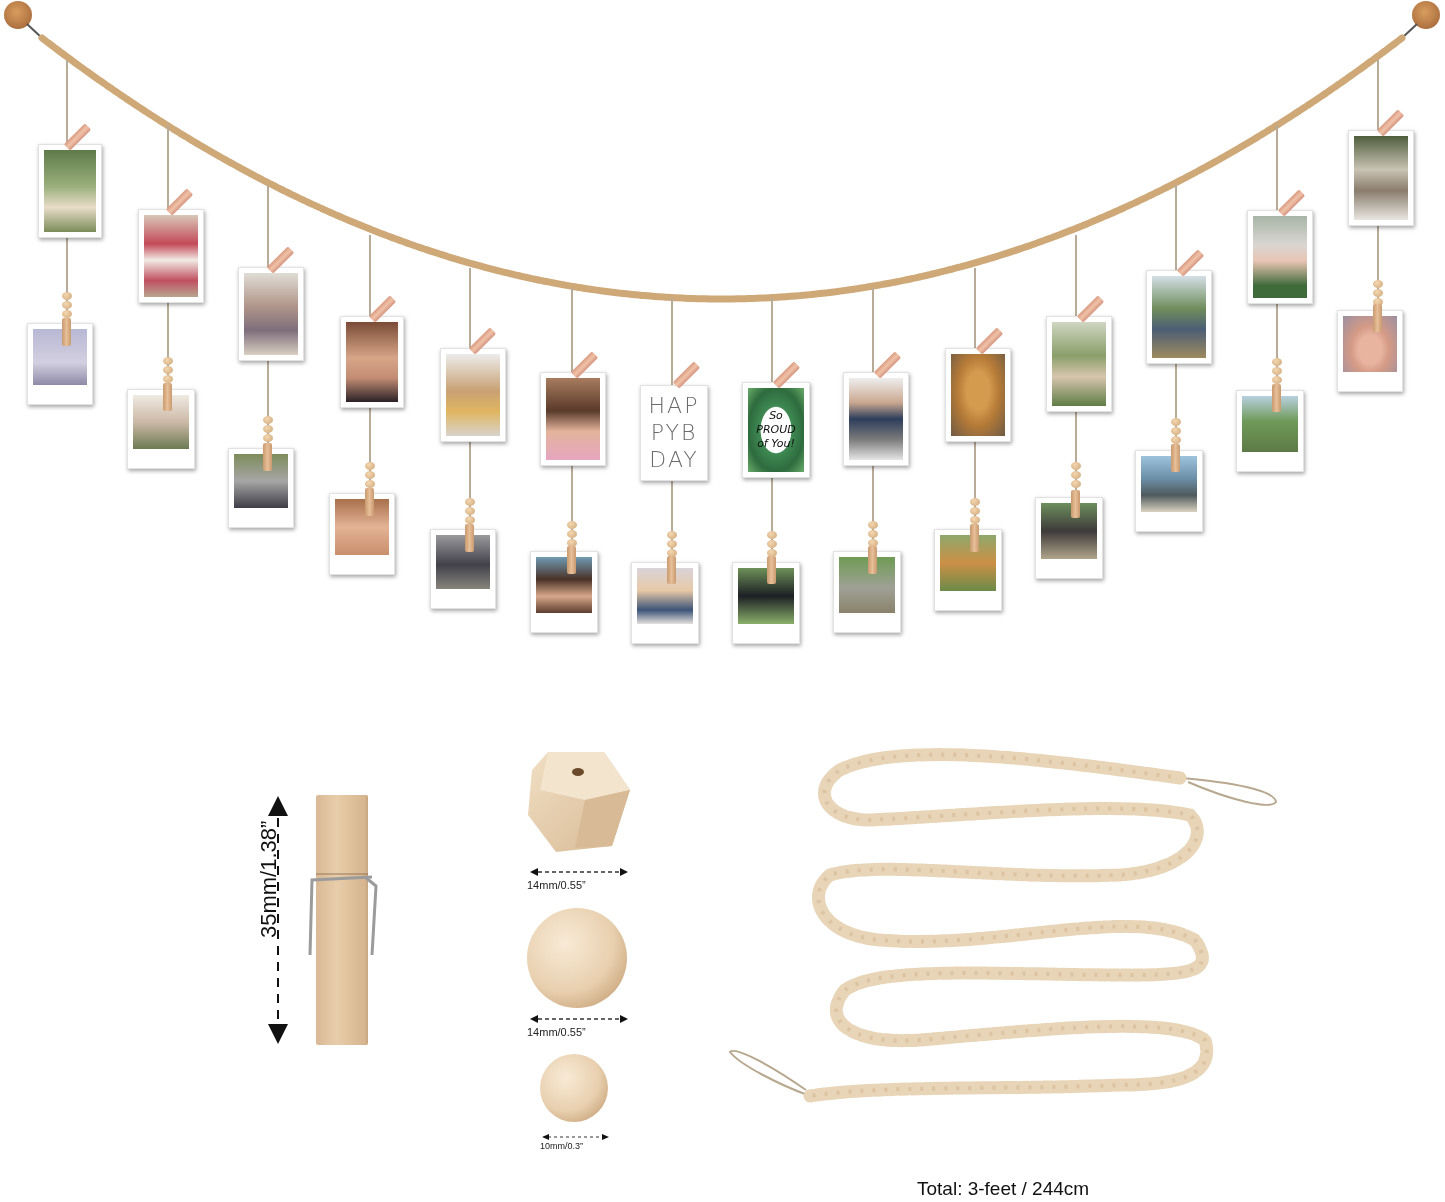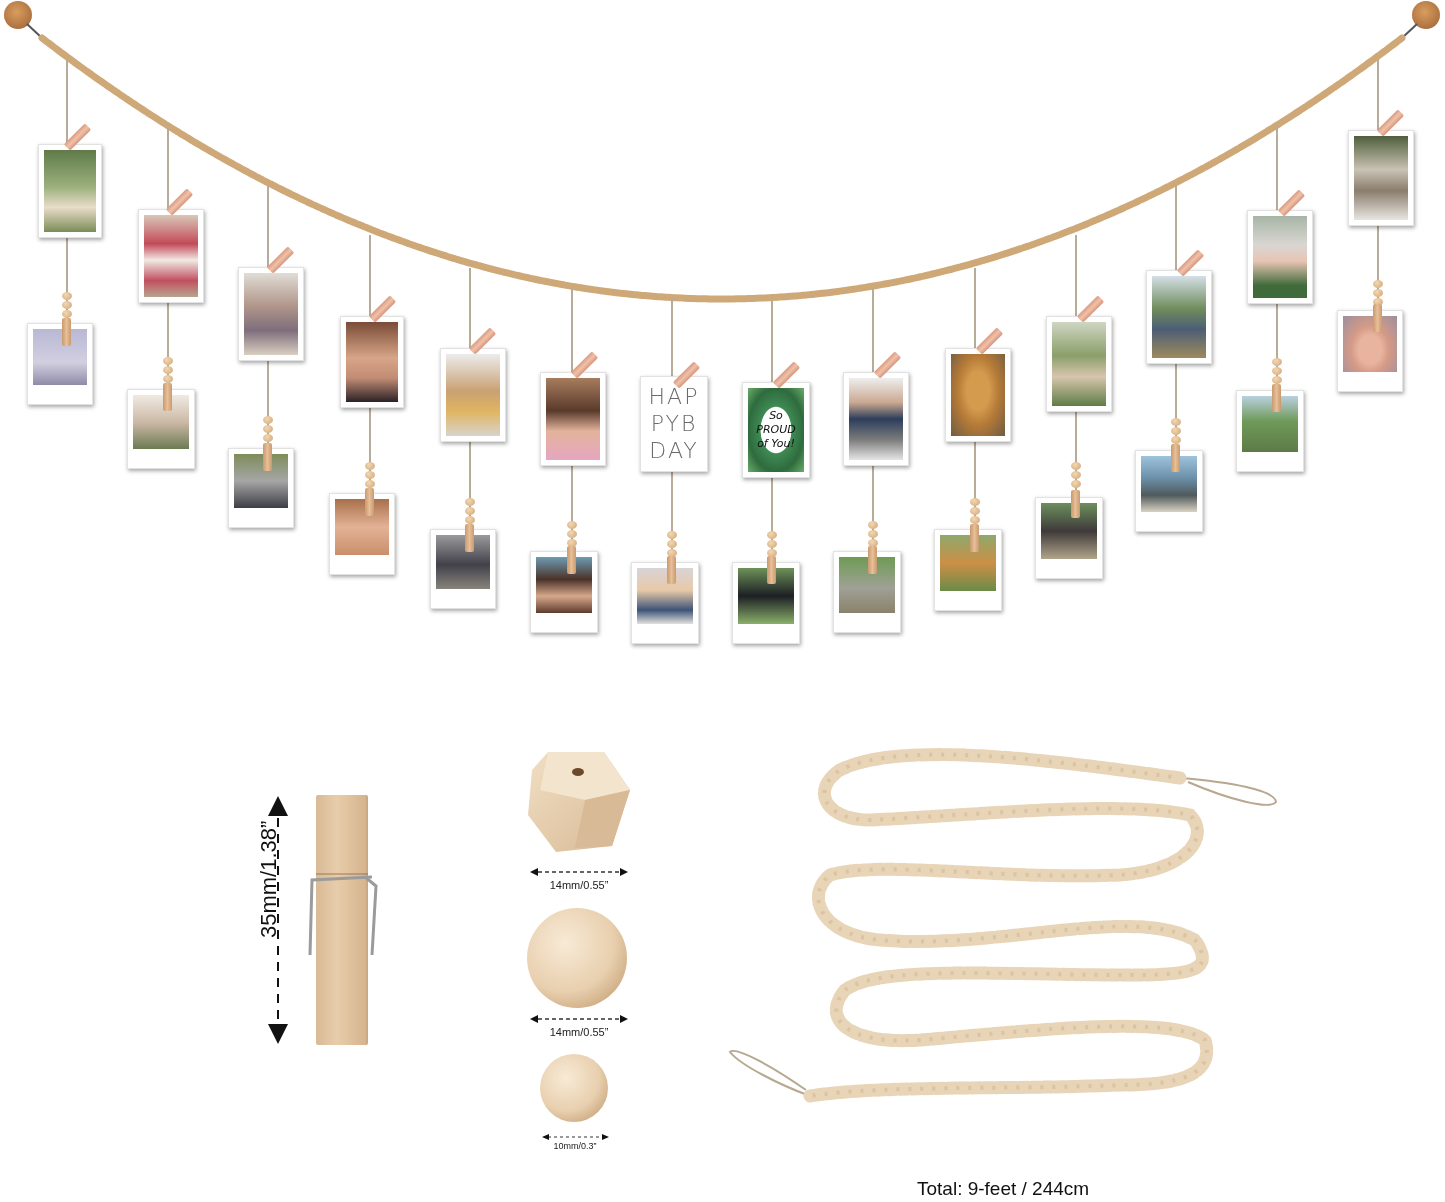--- a/index.html
+++ b/index.html
@@ -6,21 +6,21 @@
   body { width:1445px; height:1202px; position:relative; overflow:hidden; font-family:"Liberation Sans", sans-serif; }
   .abs { position:absolute; }
   svg { position:absolute; left:0; top:0; }
   .photo { position:absolute; background:#fff; box-shadow:1px 2px 4px rgba(0,0,0,0.35); border:1px solid #e2e2e2; box-sizing:border-box; }
   .photo .img { position:absolute; left:5px; top:5px; right:5px; }
   .clip { position:absolute; width:9px; height:28px; background:linear-gradient(90deg,#c99a6f,#e7bf98,#c99a6f); border-radius:2px; }
   .clip-tilt { position:absolute; width:9px; height:30px; background:linear-gradient(90deg,#d99b82,#f0c2a8,#d49580); border-radius:2px; transform:rotate(45deg); }
   .bead-stack { position:absolute; width:10px; }
   .bead-stack i { display:block; width:10px; height:8px; margin-bottom:1px; border-radius:50%; background:radial-gradient(circle at 40% 35%,#f3d7b0,#cfa578); }
   .card-text { position:absolute; left:0; right:0; text-align:center; color:#555; }
-  .dim-label { position:absolute; font-family:"Liberation Sans", sans-serif; color:#222; text-align:center; }
+  .dim-label { position:absolute; font-family:"Liberation Sans", sans-serif; color:#222; }
   .total-label { position:absolute; left:917px; top:1178px; font-size:19px; color:#111; }
   .vert-label { position:absolute; left:214px; top:870px; font-size:22px; color:#111; transform:rotate(-90deg); transform-origin:center; white-space:nowrap; width:110px; text-align:center; }
 </style>
 </head>
 <body>
 
 <div>
 
   <svg width="1445" height="700">
     <defs>
@@ -136,21 +136,21 @@
   <div class="bead-stack" style="left:567px;top:521px;">
       <i></i>
       <i></i>
       <i></i>
     </div>
   <div class="photo" style="left:530px;top:551px;width:68px;height:82px;">
     <div class="img" style="height:56px;background:linear-gradient(180deg,#6f9bb2,#4a3228 40%,#d6a88a 70%,#5d3c2e);"></div>
   </div>
   <div class="clip" style="left:567px;top:546px;"></div>
 
-  <div class="photo" style="left:640px;top:376px;width:68px;height:96px;">
+  <div class="photo" style="left:640px;top:385px;width:68px;height:96px;">
     <div class="card-text" style="top:6px;font-size:22px;letter-spacing:2px;line-height:27px;font-family:'DejaVu Sans',sans-serif;font-weight:200;color:#6b6b6b;">
       <div>HAP</div>
       <div>PYB</div>
       <div>DAY</div>
     </div>
   </div>
   <div class="clip-tilt" style="left:682px;top:360px;"></div>
   <div class="bead-stack" style="left:667px;top:531px;">
       <i></i>
       <i></i>
@@ -335,14 +335,14 @@
              C1040,1030 1170,1015 1205,1040 C1215,1075 1180,1085 1120,1085
              C1000,1090 880,1085 810,1096" fill="none" stroke="#e8d4b6" stroke-width="13" stroke-dasharray="9 3" stroke-linecap="round"></path>
     <path d="M1180,778 C1050,760 900,740 840,770 C810,790 825,820 870,820
              C980,815 1120,800 1190,815 C1210,835 1190,870 1120,875
              C1000,880 880,860 830,875 C805,895 820,935 880,940
              C1000,950 1130,905 1195,940 C1215,970 1195,975 1130,975
              C1000,975 880,965 845,990 C820,1020 850,1045 920,1040
              C1040,1030 1170,1015 1205,1040 C1215,1075 1180,1085 1120,1085
              C1000,1090 880,1085 810,1096" fill="none" stroke="#d3b893" stroke-width="4" stroke-dasharray="3 9" stroke-dashoffset="3" opacity="0.6"></path>
   </svg>
-  <div class="total-label">Total: 9-feet / 244cm</div>
+  <div class="total-label">Total: 3-feet / 244cm</div>
 </div>
 
 </body></html>

